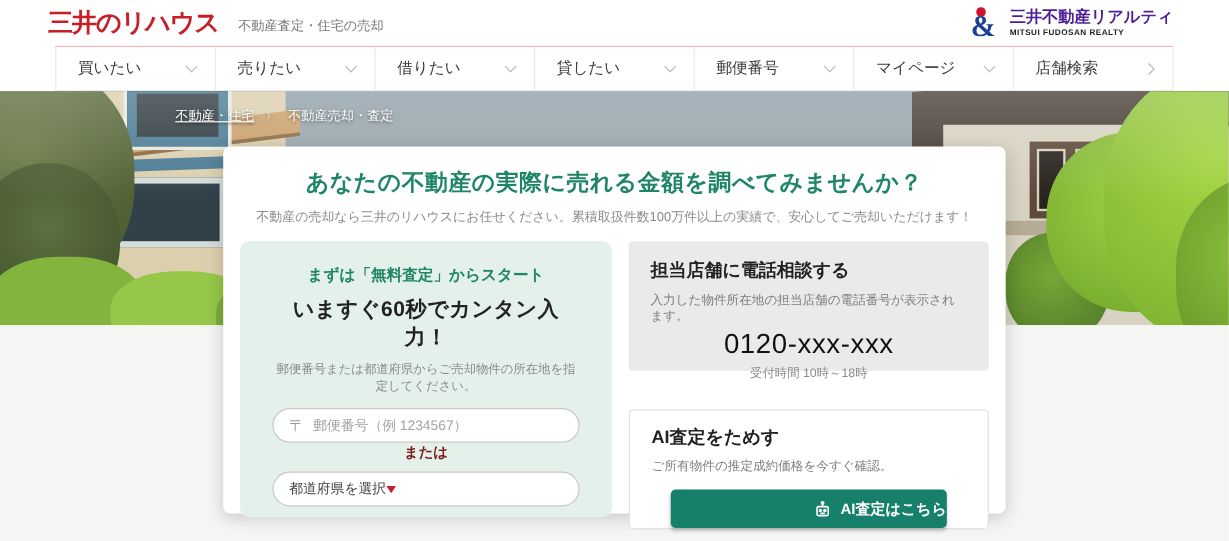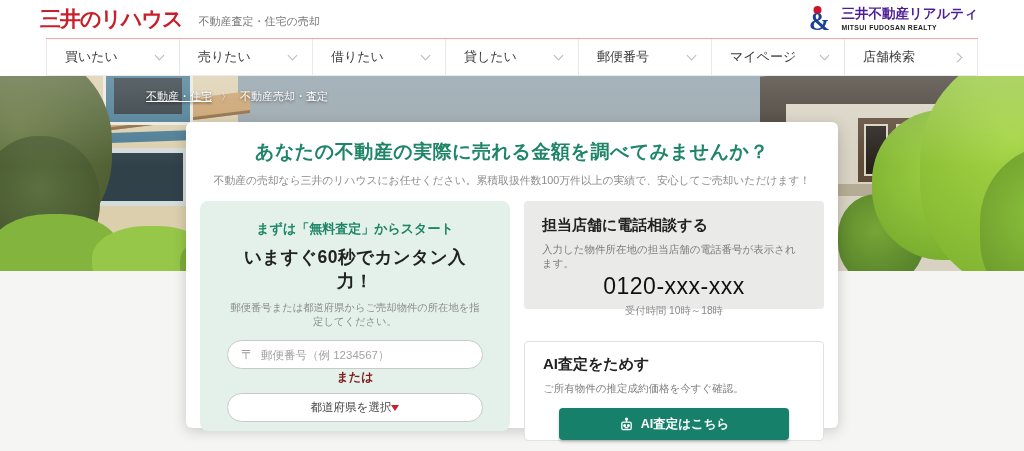--- a/index.html
+++ b/index.html
@@ -67,24 +67,24 @@
   
   .panel-mint { width:310px; height:230px; background:#e3f1ea; border-radius:8px; text-align:center; padding:19px 27px 0; }
   .kicker { color:#1e8567; font-size:13px; font-weight:bold; }
   .mint-head { color:#222; font-size:17.5px; font-weight:bold; margin-top:7px; letter-spacing:0.5px; }
   .mint-desc { color:#8b8b8b; font-size:10.3px; margin-top:8px; }
   .pill { display:flex; align-items:center; background:#fff; border:1px solid #c9c9c9; border-radius:15px; height:29px; padding:0 13px; margin-top:11px; }
   .postal-mark { color:#9a9a9a; font-size:13px; margin-right:7px; }
   .pill input { border:none; outline:none; flex:1; font-size:11.5px; color:#444; background:transparent; font-family:inherit; }
   .pill input::placeholder { color:#a3a3a3; }
   .or { font-size:12px; font-weight:bold; color:#7f1d1d; margin-top:0; }
-  .select-pill { justify-content:center; cursor:pointer; margin-top:7px; }
+  .select-pill { justify-content:flex-start; cursor:pointer; margin-top:7px; }
   .select-label { font-size:11.5px; color:#444; }
   .tri-down { width:0; height:0; border-left:4.5px solid transparent; border-right:4.5px solid transparent; border-top:6.5px solid #c7202b; }
-  .btn-green { display:flex; align-items:center; justify-content:center; gap:7px; background:#17806a; color:#fff; border:none; border-radius:4px; font-weight:bold; font-size:12.5px; cursor:pointer; box-shadow:0 2px 3px rgba(0,0,0,0.22); font-family:inherit; }
+  .btn-green { display:flex; align-items:center; justify-content:flex-end; gap:7px; background:#17806a; color:#fff; border:none; border-radius:4px; font-weight:bold; font-size:12.5px; cursor:pointer; box-shadow:0 2px 3px rgba(0,0,0,0.22); font-family:inherit; }
 
   
   .col-right { display:flex; flex-direction:column; gap:8px; flex:1; }
   .panel-gray { background:#eaeae8; border-radius:4px; height:108px; padding:15px 18px 0; }
   .panel-head { font-size:15px; font-weight:bold; color:#222; }
   .panel-desc { font-size:10.5px; color:#7d7d7d; margin-top:8px; }
   .phone-number { font-size:23px; font-weight:normal; color:#111; text-align:center; margin-top:2px; letter-spacing:0.5px; }
   .phone-hours { font-size:10.3px; color:#8b8b8b; text-align:center; margin-top:4px; }
   .panel-ai { background:#fff; border:1px solid #e2e2e2; border-radius:4px; flex:1; padding:13px 18px 0;margin-top:24px; }
   .btn-ai { width:230px; height:32px; margin:12px auto 0; }

